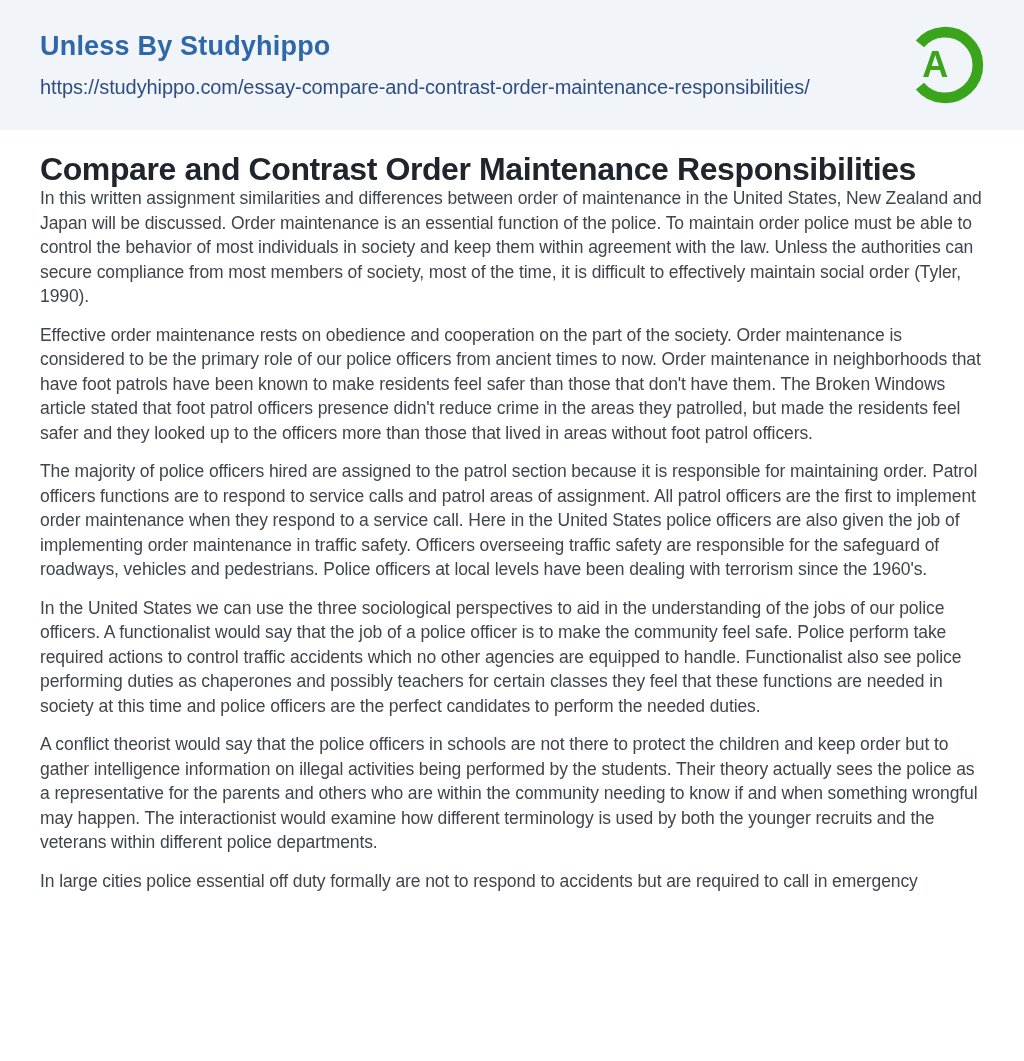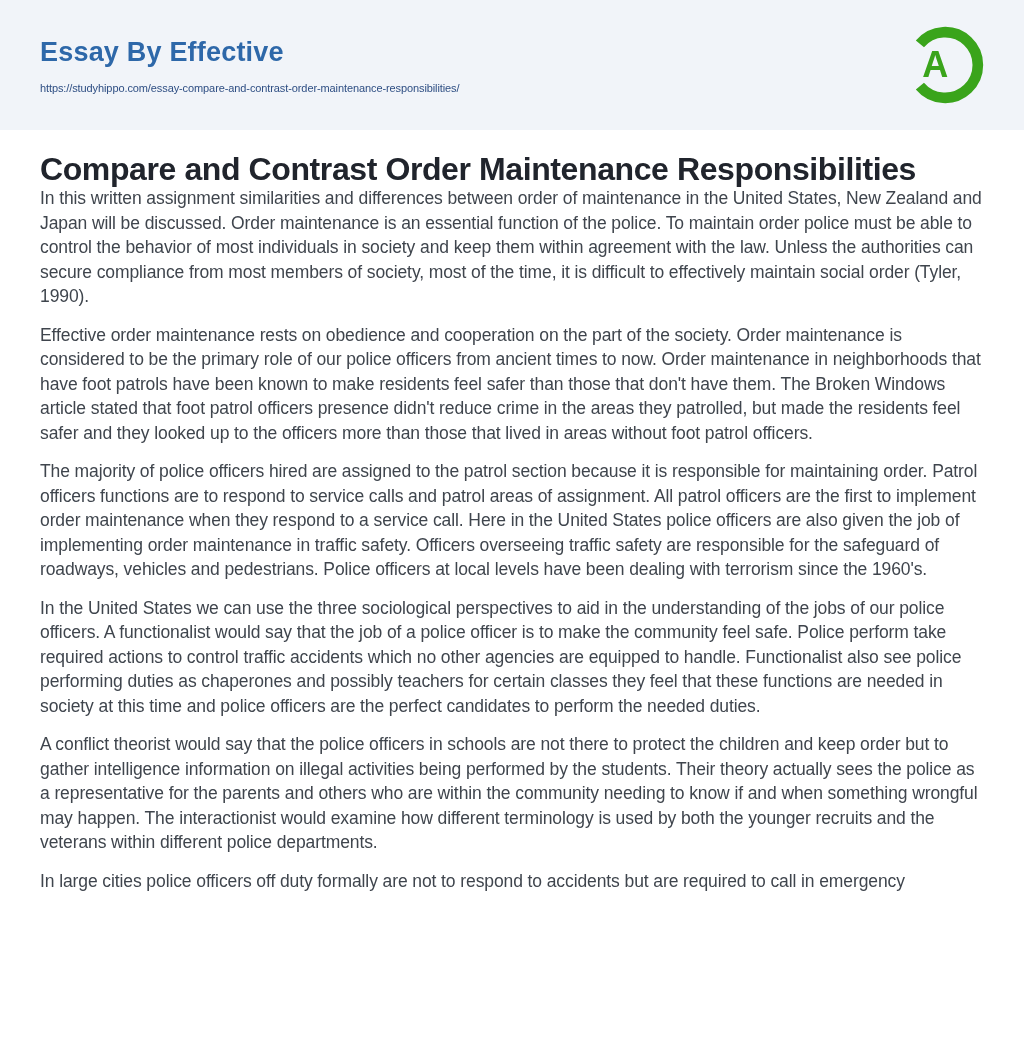--- a/index.html
+++ b/index.html
@@ -24,21 +24,21 @@
   }
   .brand-block{display:flex;flex-direction:column;}
   .site-title{
     font-size:27px;
     font-weight:700;
     color:var(--brand-blue);
     letter-spacing:.2px;
     margin-bottom:14px;
   }
   .source-url{
-    font-size:11px;
+    font-size:20px;
     color:var(--url-blue);
     text-decoration:none;
     letter-spacing:-.1px;
   }
   .logo{width:82px;height:82px;display:block;}
 
   .content{
     padding:0 40px;
   }
   .article-title{
@@ -57,32 +57,32 @@
     letter-spacing:-.1px;
     margin:0 0 14px 0;
     max-width:946px;
   }
 </style>
 </head>
 <body>
 
 <header class="page-header">
   <div class="brand-block">
-    <div class="site-title">Essay By Effective</div>
+    <div class="site-title">Unless By Studyhippo</div>
     <a class="source-url" href="#">https://studyhippo.com/essay-compare-and-contrast-order-maintenance-responsibilities/</a>
   </div>
   <svg class="logo" viewBox="0 0 100 100" aria-hidden="true">
     <path d="M 19.4 75.7 A 40 40 0 1 0 19.4 24.3" fill="none" stroke="var(--logo-green)" stroke-width="13"></path>
     <text x="38" y="65" text-anchor="middle" font-family="Liberation Sans, sans-serif" font-size="44" font-weight="bold" fill="var(--logo-green)">A</text>
   </svg>
 </header>
 
 <main class="content">
   <h1 class="article-title">Compare and Contrast Order Maintenance Responsibilities</h1>
   <div>
       <p class="para">In this written assignment similarities and differences between order of maintenance in the United States, New Zealand and Japan will be discussed. Order maintenance is an essential function of the police. To maintain order police must be able to control the behavior of most individuals in society and keep them within agreement with the law. Unless the authorities can secure compliance from most members of society, most of the time, it is difficult to effectively maintain social order (Tyler, 1990).</p>
       <p class="para">Effective order maintenance rests on obedience and cooperation on the part of the society. Order maintenance is considered to be the primary role of our police officers from ancient times to now. Order maintenance in neighborhoods that have foot patrols have been known to make residents feel safer than those that don't have them. The Broken Windows article stated that foot patrol officers presence didn't reduce crime in the areas they patrolled, but made the residents feel safer and they looked up to the officers more than those that lived in areas without foot patrol officers.</p>
       <p class="para">The majority of police officers hired are assigned to the patrol section because it is responsible for maintaining order. Patrol officers functions are to respond to service calls and patrol areas of assignment. All patrol officers are the first to implement order maintenance when they respond to a service call. Here in the United States police officers are also given the job of implementing order maintenance in traffic safety. Officers overseeing traffic safety are responsible for the safeguard of roadways, vehicles and pedestrians. Police officers at local levels have been dealing with terrorism since the 1960's.</p>
       <p class="para">In the United States we can use the three sociological perspectives to aid in the understanding of the jobs of our police officers. A functionalist would say that the job of a police officer is to make the community feel safe. Police perform take required actions to control traffic accidents which no other agencies are equipped to handle. Functionalist also see police performing duties as chaperones and possibly teachers for certain classes they feel that these functions are needed in society at this time and police officers are the perfect candidates to perform the needed duties.</p>
       <p class="para">A conflict theorist would say that the police officers in schools are not there to protect the children and keep order but to gather intelligence information on illegal activities being performed by the students. Their theory actually sees the police as a representative for the parents and others who are within the community needing to know if and when something wrongful may happen. The interactionist would examine how different terminology is used by both the younger recruits and the veterans within different police departments.</p>
-      <p class="para">In large cities police officers off duty formally are not to respond to accidents but are required to call in emergency</p>
+      <p class="para">In large cities police essential off duty formally are not to respond to accidents but are required to call in emergency</p>
     </div>
 </main>
 
 </body></html>

